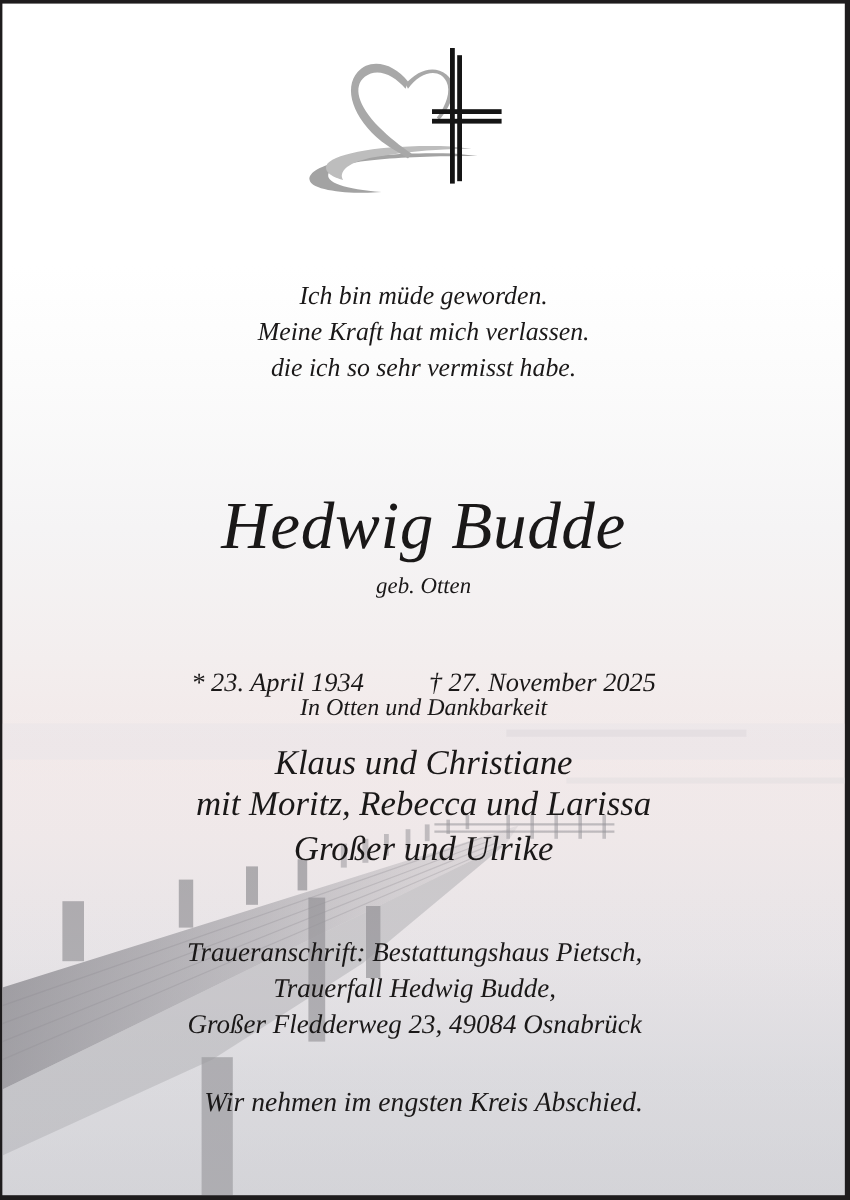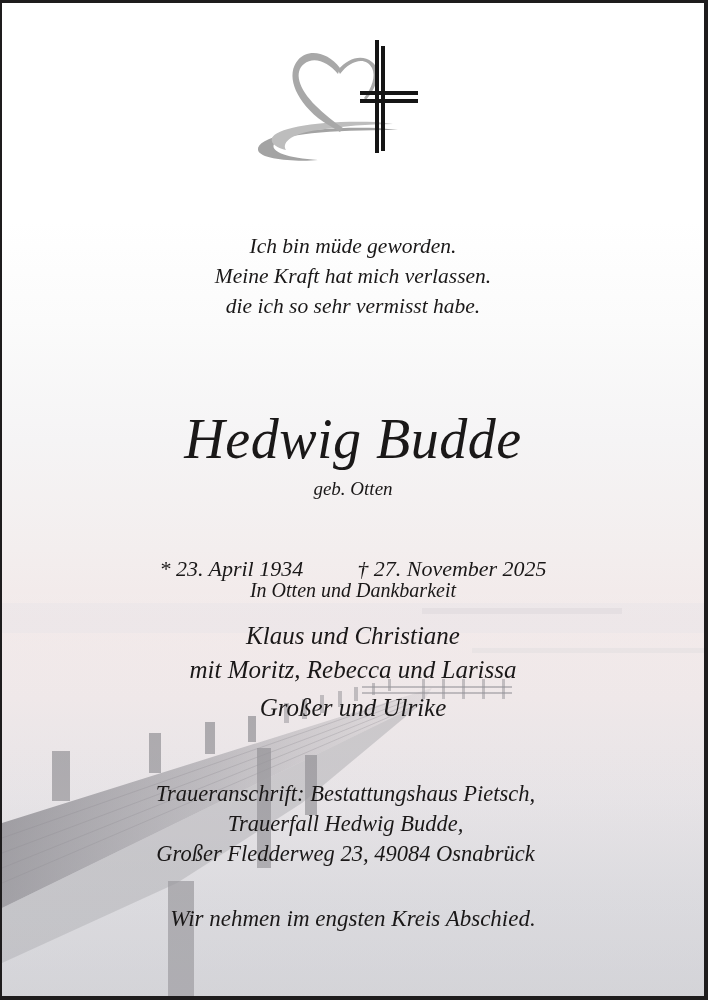--- a/index.html
+++ b/index.html
@@ -43,21 +43,21 @@
       font-size: 22px; line-height: 30px;
       display: flex; justify-content: center; gap: 54px; margin-top: 44px;
     }
     .dates span { white-space: nowrap; }
     .thanks {
       position: absolute; left: 0; right: 0; top: 573px;
       font-size: 20px; line-height: 28px;
     }
     .family {
       position: absolute; left: 0; right: 0; top: 616px;
-      font-size: 25px; line-height: 34px;
+      font-size: 29px; line-height: 34px;
     }
     .family .gap { margin-top: 4px; }
     .address {
       position: absolute; left: 0; right: 15px; top: 776px;
       font-size: 22.5px; line-height: 30px; font-family: Liberation Serif, serif;
     }
     .farewell {
       position: absolute; left: 0; right: 0; top: 901px;
       font-size: 23px; line-height: 30px;
     }

